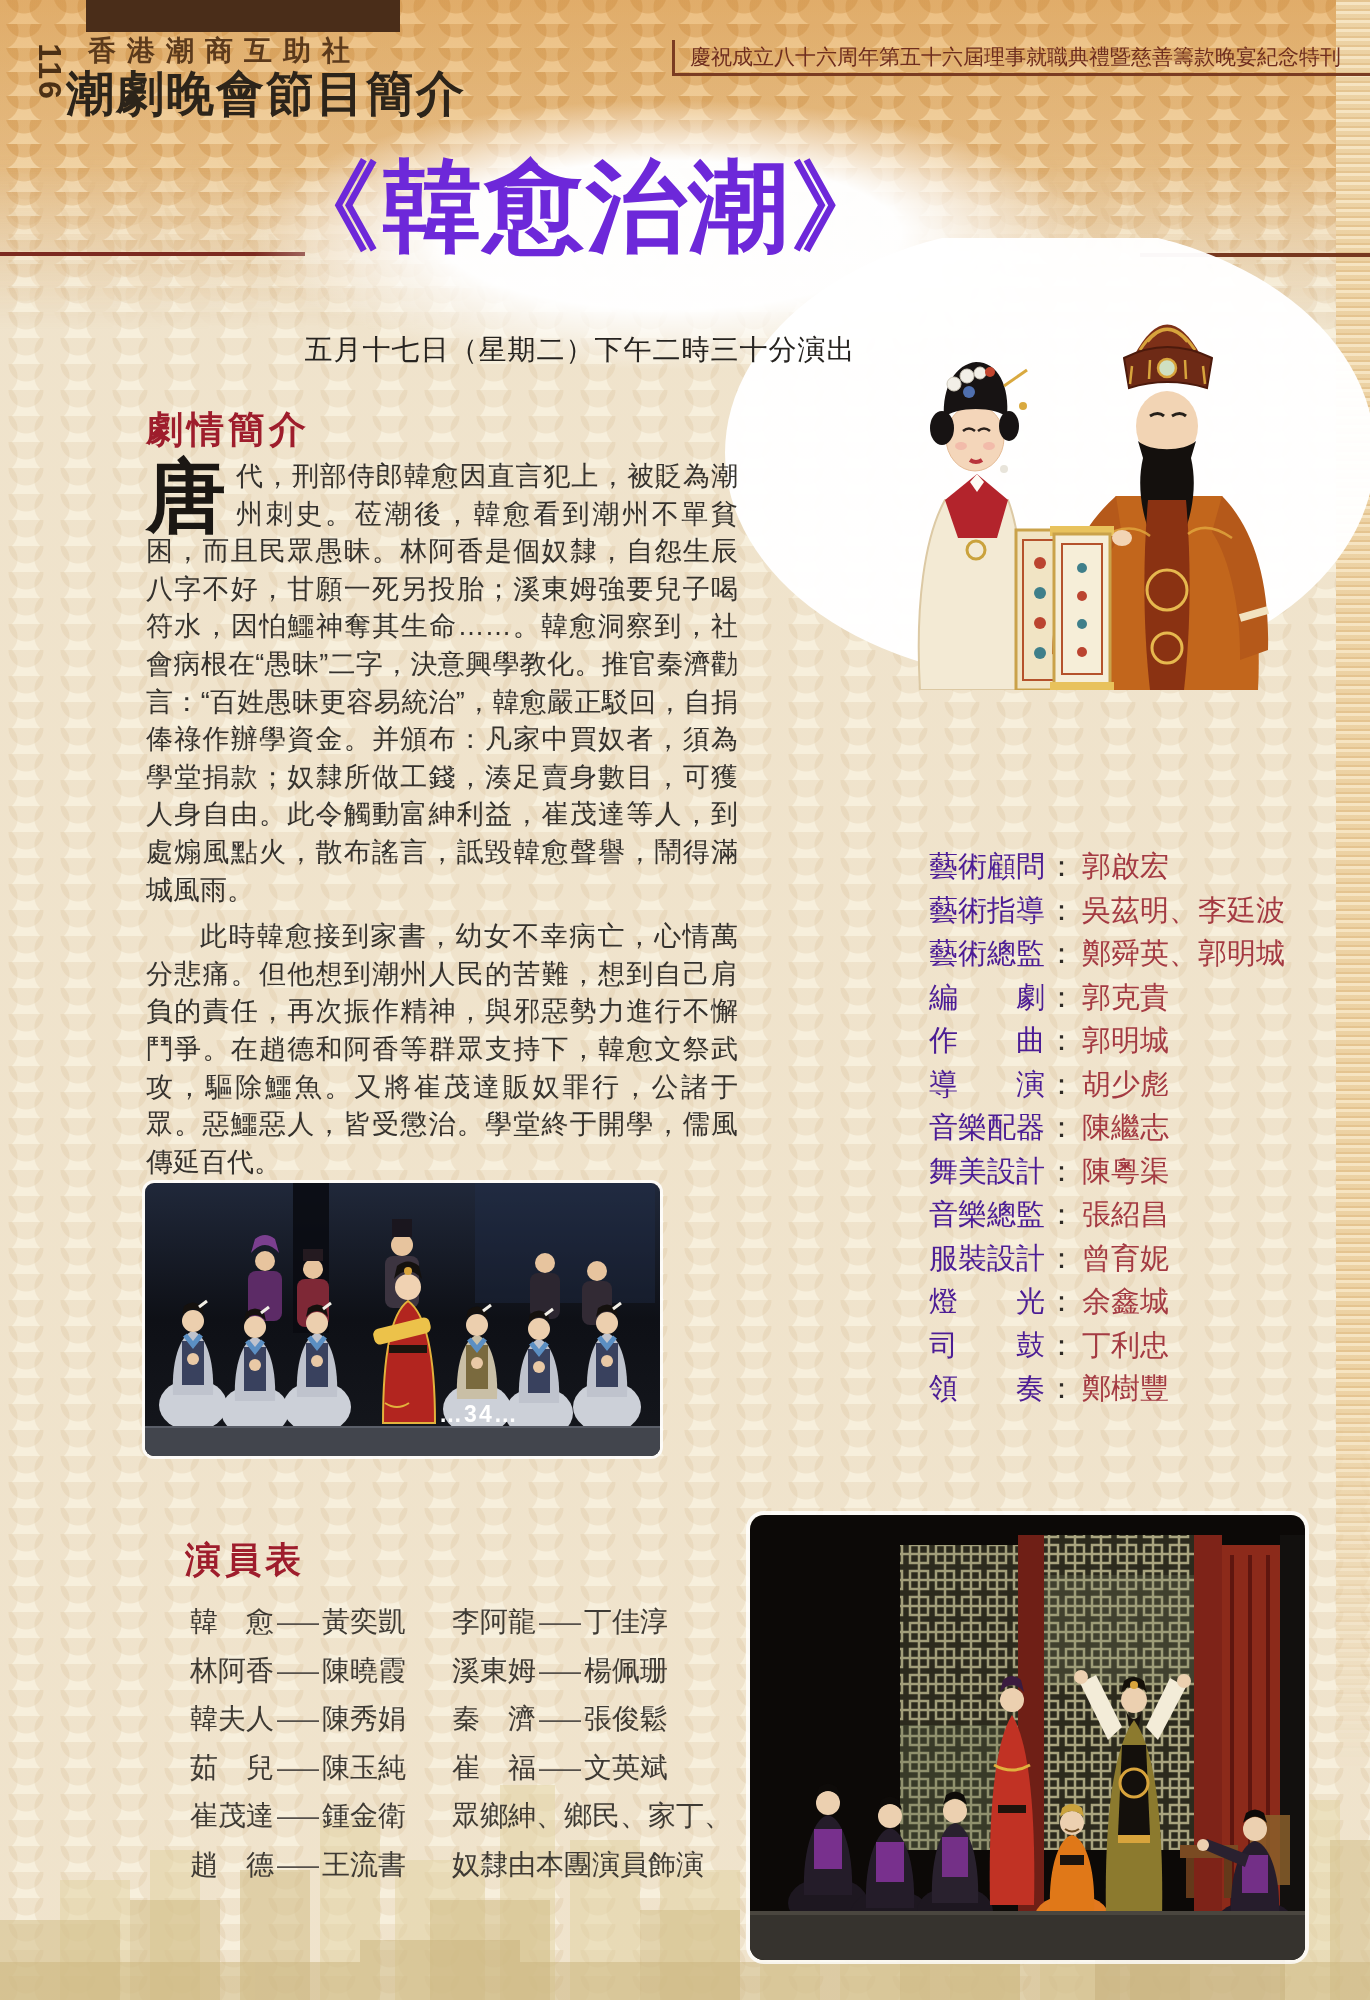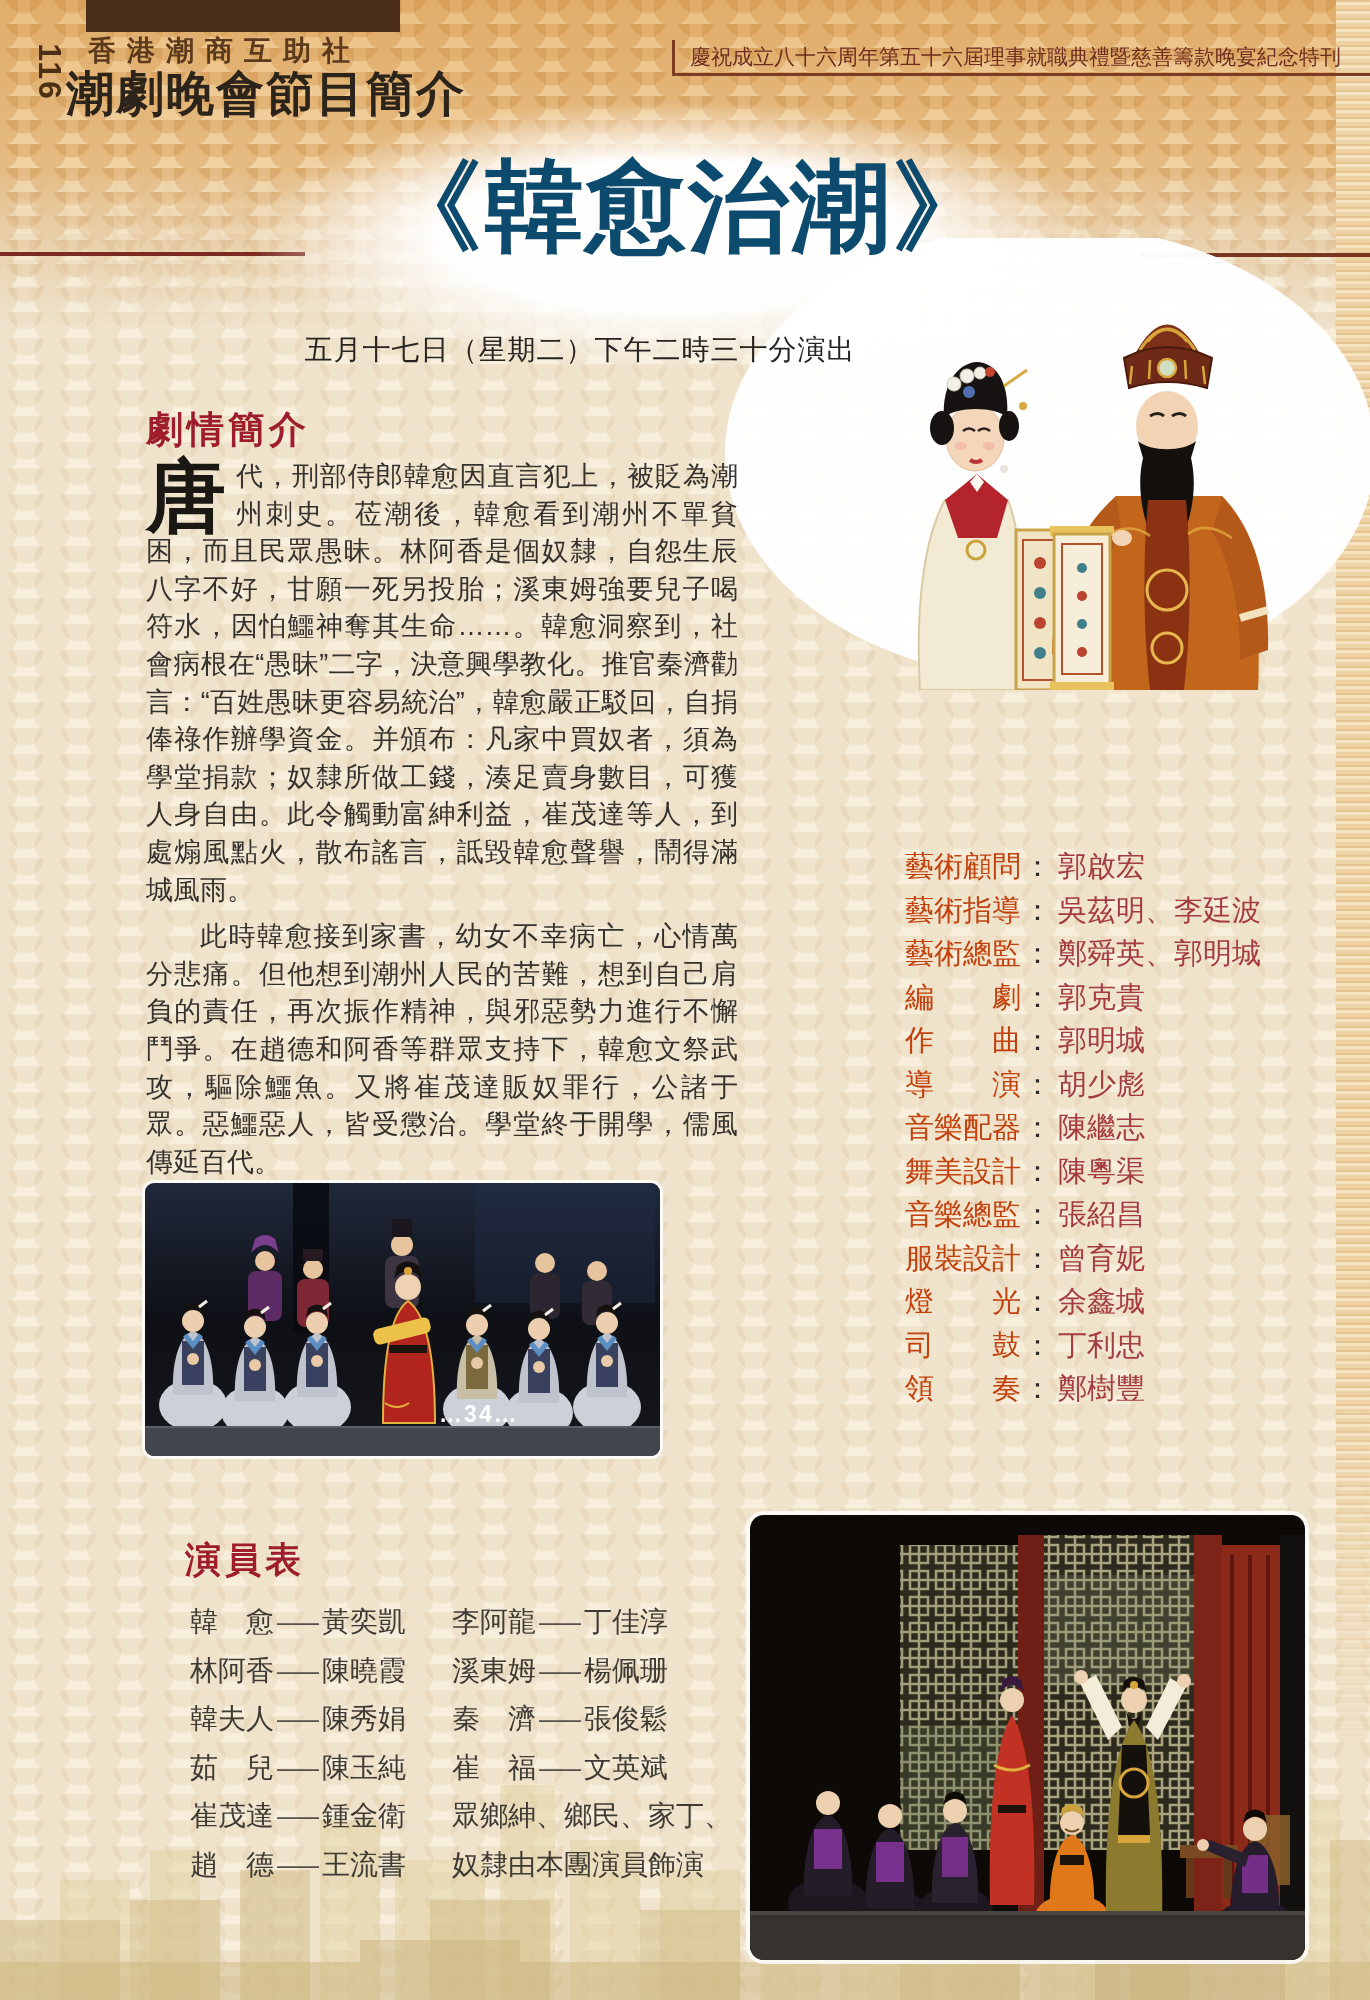--- a/index.html
+++ b/index.html
@@ -61,23 +61,23 @@
     display:block; padding-left:15px; line-height:34px;
     font-size:21px; font-weight:400; color:#6e2d1f; white-space:nowrap;
   }
   .rule-left{position:absolute; left:0; top:252px; width:305px; height:4px; background:#7c2b20; z-index:2;}
   .rule-right{position:absolute; left:1140px; top:253px; width:230px; height:4px; background:#77381f; z-index:2;}
   .title-glow{
     position:absolute; left:250px; top:100px; width:840px; height:270px; z-index:2;
     background:radial-gradient(ellipse closest-side, rgba(255,255,255,.98) 55%, rgba(255,255,255,0) 100%);
   }
   .show-title{
-    position:absolute; left:288px; top:128px; width:800px; z-index:4;
-    text-align:center; font-family:"Liberation Serif","DejaVu Serif",serif;
-    font-size:100px; line-height:160px; font-weight:700; color:#0c4a6e; letter-spacing:2px; white-space:nowrap;
+    position:absolute; left:280px; top:128px; width:800px; z-index:4;
+    font-family:"Liberation Serif","DejaVu Serif",serif;
+    font-size:100px; line-height:160px; font-weight:700; color:#6d28d9; letter-spacing:2px; white-space:nowrap;
   }
   .show-schedule{
     position:absolute; left:170px; top:331px; width:820px; z-index:4;
     text-align:center; font-size:28px; color:#262320; letter-spacing:1px; white-space:nowrap;
   }
   .syn-heading{
     position:absolute; left:146px; top:405px; z-index:4;
     font-size:37px; font-weight:800; color:#9e1d2c; letter-spacing:4px;
   }
   .synopsis{
@@ -88,21 +88,21 @@
   .synopsis p.p2{margin-top:9px; text-indent:2em;}
   .dropcap{
     float:left; font-family:"Liberation Serif","DejaVu Serif",serif;
     font-size:80px; line-height:70px; padding:4px 10px 0 0; font-weight:700; color:#1b1713;
   }
   .performers{
     position:absolute; left:720px; top:238px; width:650px; height:452px; z-index:3;
   }
   .credits{position:absolute; left:905px; top:845px; z-index:4;}
   .credit-row{height:43.5px; line-height:43.5px; white-space:nowrap; font-size:29px;}
-  .credit-label{color:#c2410c;}
+  .credit-label{color:#4c1d95;margin-left:24px;}
   .credit-colon{color:#2f2b26; margin:0 6px 0 2px;}
   .credit-names{color:#a43a42;}
   .photo1{
     position:absolute; left:145px; top:1183px; width:515px; height:273px; z-index:4;
     border-radius:9px; overflow:hidden; box-shadow:0 0 0 3px rgba(255,255,255,.85);
   }
   .photo1 .watermark{
     position:absolute; left:54%; top:80%; color:#fff; font-size:23px; letter-spacing:2px; font-weight:700;margin-left:16px;
   }
   .cast-heading{

